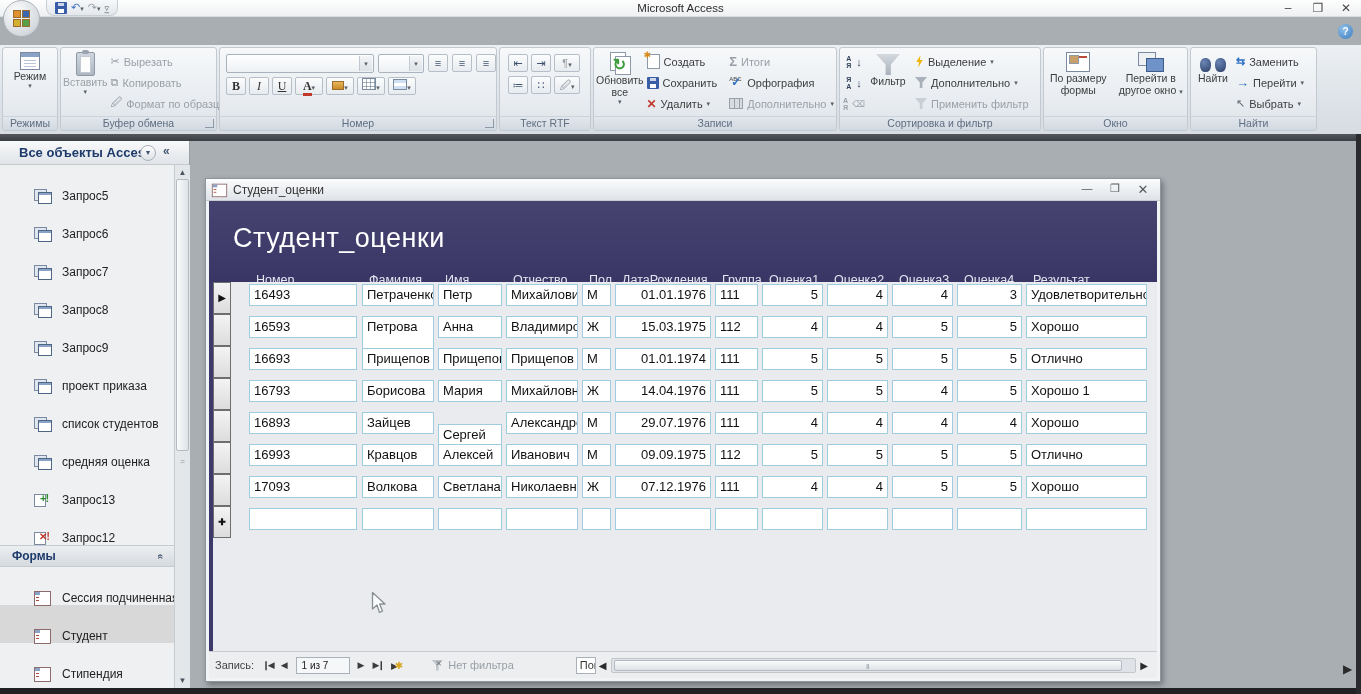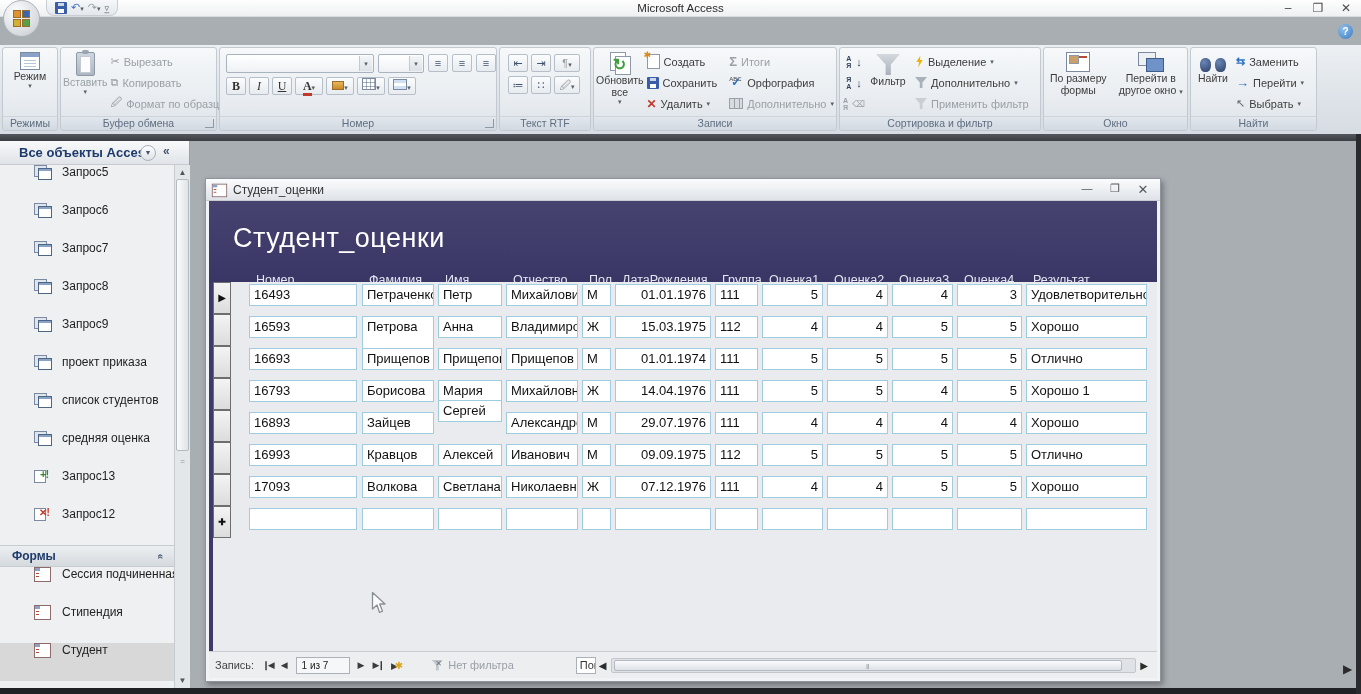--- a/index.html
+++ b/index.html
@@ -111,21 +111,21 @@
   .strip-right { position:absolute; left:1356px; top:134px; width:5px; height:560px; background:#292a2e; z-index:5; }
 
   
   .sidebar { position:absolute; left:0; top:141px; width:190px; height:547px; background:#eef0f2; border-right:1px solid #9aa0a6; }
   .sb-header { height:24px; background:linear-gradient(#f8f9fa,#e0e4e8); border-bottom:1px solid #c6cbd0;
     display:flex; align-items:center; font-size:13px; font-weight:bold; color:#1d3a6b; padding-left:19px; }
   .sb-drop { position:absolute; left:140px; top:4px; width:16px; height:16px; border-radius:50%;
     background:linear-gradient(#fdfdfe,#dfe3e7); border:1px solid #aab1b8; color:#41546e; font-size:7px; text-align:center; line-height:14px; }
   .sb-collapse { position:absolute; left:163px; top:3px; font-size:12px; color:#41546e; font-weight:bold; }
   .sb-list { position:absolute; left:0; top:24px; width:174px; }
-  .sb-item { height:38px; display:flex; align-items:flex-start; padding-left:34px; gap:11px; font-size:12px; color:#222; }
+  .sb-item { height:38px; display:flex; align-items:flex-end; padding-left:34px; gap:11px; font-size:12px; color:#222; }
   .sb-item.sel { background:#d8d8d8; }
   .sb-label { white-space:nowrap; overflow:hidden; }
   .sb-sect { height:22px; background:linear-gradient(#eceff1,#d5dadf); border-top:1px solid #c6cbd0; border-bottom:1px solid #c6cbd0;
     display:flex; align-items:center; justify-content:space-between; padding:0 10px 0 12px;
     font-size:12px; font-weight:bold; color:#1d3a6b; }
   .sect-chevrons { font-size:10px; color:#41546e; transform:rotate(90deg); display:inline-block; }
   .obj-icon { position:relative; width:17px; height:14px; flex:0 0 17px; }
   .oi-query::before { content:""; position:absolute; left:0; top:0; width:11px; height:10px; background:#dfe6ee; border:1px solid #7b8aa0; }
   .oi-query::after { content:""; position:absolute; left:4px; top:3px; width:12px; height:10px; background:#fff; border:1px solid #4f6586;
     box-shadow:inset 0 2px #8aa2c6; }
@@ -470,27 +470,27 @@
           <span class="sb-label">Запрос12</span>
         </div>
         <div class="sb-sect">
           <span>Формы</span>
           <span class="sect-chevrons">«</span>
         </div>
         <div class="sb-item">
           <span class="obj-icon oi-form"></span>
           <span class="sb-label">Сессия подчиненная фо...</span>
         </div>
-        <div class="sb-item">
-          <span class="obj-icon oi-form"></span>
-          <span class="sb-label">Стипендия</span>
-        </div>
         <div class="sb-item sel">
           <span class="obj-icon oi-form"></span>
           <span class="sb-label">Студент</span>
+        </div>
+        <div class="sb-item">
+          <span class="obj-icon oi-form"></span>
+          <span class="sb-label">Стипендия</span>
         </div>
       </div>
     <div class="sb-scroll">
       <span class="scroll-arrow" style="top:3px;">▲</span>
       <div class="sb-thumb" style="top:14px;height:272px;"></div>
       <span class="scroll-arrow" style="top:292px;color:#8a9097;">=</span>
       <span class="scroll-arrow" style="bottom:3px;">▼</span>
     </div>
   </div>
 
@@ -569,21 +569,21 @@
           <div class="cell r" style="left: 406px; top: 98px; width: 96px; height: 22px;">14.04.1976</div>
           <div class="cell" style="left: 506px; top: 98px; width: 43px; height: 22px;">111</div>
           <div class="cell r" style="left: 553px; top: 98px; width: 61px; height: 22px;">5</div>
           <div class="cell r" style="left: 618px; top: 98px; width: 61px; height: 22px;">5</div>
           <div class="cell r" style="left: 683px; top: 98px; width: 61px; height: 22px;">4</div>
           <div class="cell r" style="left: 748px; top: 98px; width: 65px; height: 22px;">5</div>
           <div class="cell" style="left: 817px; top: 98px; width: 121px; height: 22px;">Хорошо 1</div>
           <div class="selbox" style="top: 128px;"></div>
           <div class="cell" style="left: 40px; top: 130px; width: 108px; height: 22px;">16893</div>
           <div class="cell" style="left: 153px; top: 130px; width: 72px; height: 22px;">Зайцев</div>
-          <div class="cell" style="left: 229px; top: 118px; width: 64px; height: 22px;">Сергей</div>
+          <div class="cell" style="left: 229px; top: 142px; width: 64px; height: 22px;">Сергей</div>
           <div class="cell" style="left: 297px; top: 130px; width: 72px; height: 22px;">Александрович</div>
           <div class="cell" style="left: 373px; top: 130px; width: 29px; height: 22px;">М</div>
           <div class="cell r" style="left: 406px; top: 130px; width: 96px; height: 22px;">29.07.1976</div>
           <div class="cell" style="left: 506px; top: 130px; width: 43px; height: 22px;">111</div>
           <div class="cell r" style="left: 553px; top: 130px; width: 61px; height: 22px;">4</div>
           <div class="cell r" style="left: 618px; top: 130px; width: 61px; height: 22px;">4</div>
           <div class="cell r" style="left: 683px; top: 130px; width: 61px; height: 22px;">4</div>
           <div class="cell r" style="left: 748px; top: 130px; width: 65px; height: 22px;">4</div>
           <div class="cell" style="left: 817px; top: 130px; width: 121px; height: 22px;">Хорошо</div>
           <div class="selbox" style="top: 160px;"></div>

